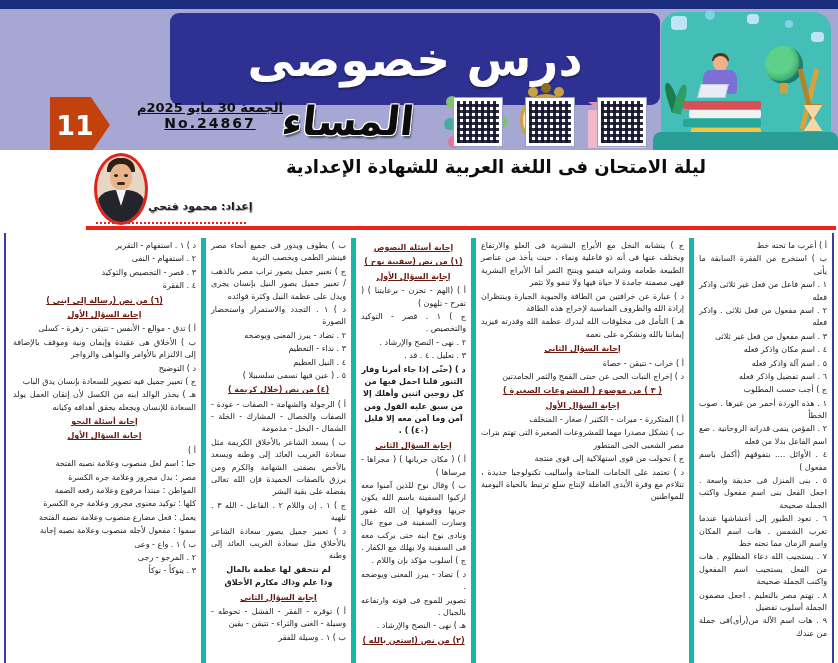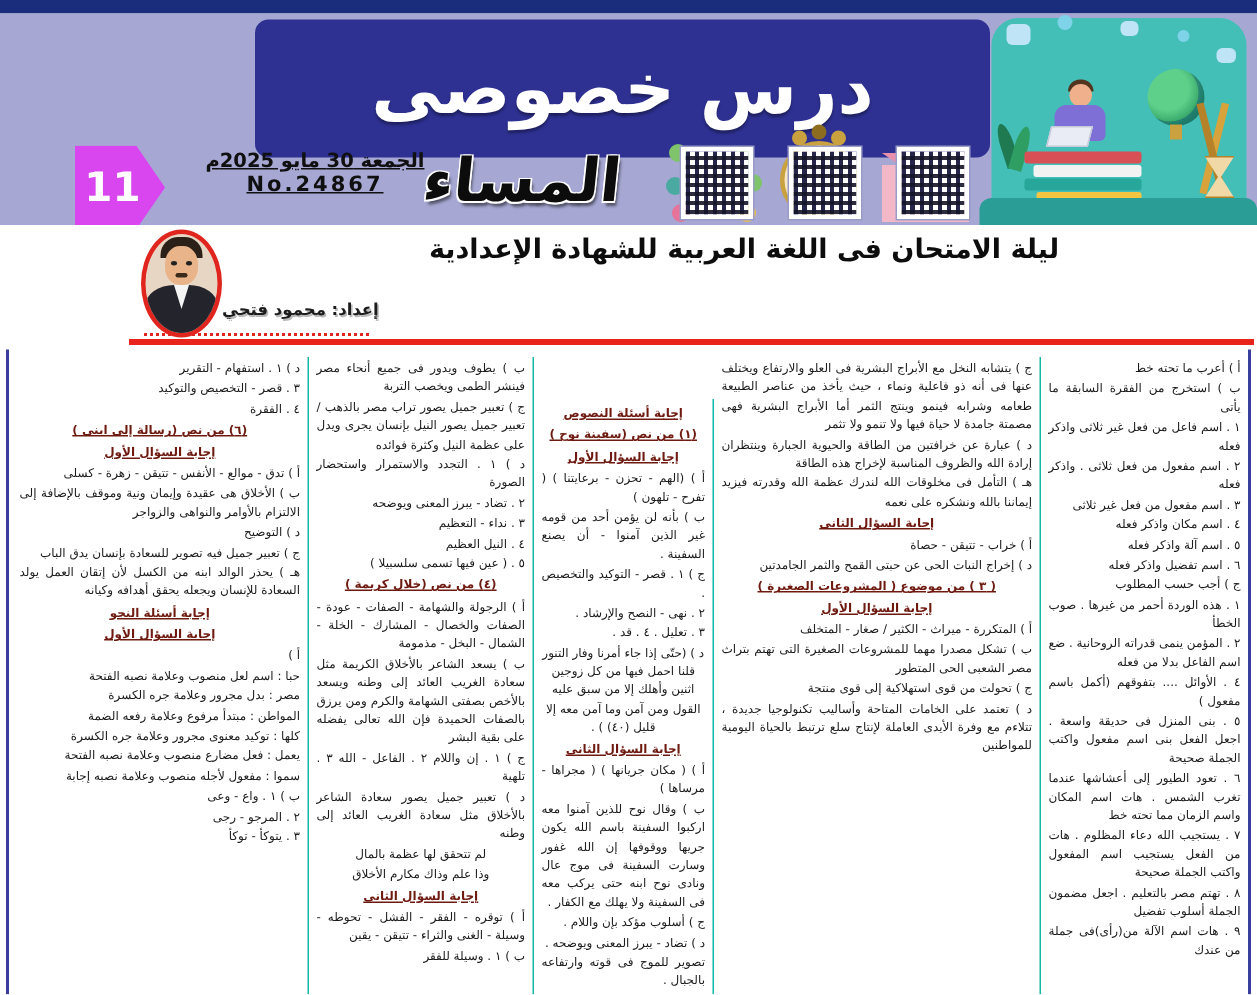--- a/index.html
+++ b/index.html
@@ -6,21 +6,21 @@
   body{width:838px;height:663px;overflow:hidden;background:#fff;
        font-family:"DejaVu Sans",sans-serif;position:relative;}
   #page{position:absolute;inset:0;width:838px;height:663px;overflow:hidden;background:#fff;}
 
   
   .top-strip{position:absolute;left:0;top:0;width:838px;height:9px;background:#1a2d7c;}
   .head-band{position:absolute;left:0;top:9px;width:838px;height:141px;background:#a6a8d3;}
   .lesson-banner{position:absolute;left:170px;top:13px;width:490px;height:92px;background:#2e3192;
       border-radius:9px;color:#fff;display:flex;align-items:center;justify-content:center;
       font-weight:bold;font-size:47px;letter-spacing:1px;text-shadow:0 2px 2px rgba(0,0,0,.35);}
-  .page-arrow{position:absolute;left:50px;top:97px;width:60px;height:56px;background:#d946ef;
+  .page-arrow{position:absolute;left:50px;top:97px;width:60px;height:56px;background:#c2410c;
       clip-path:polygon(0 0,68% 0,100% 50%,68% 100%,0 100%);display:flex;align-items:center;
       color:#fff;font-weight:bold;font-size:27px;padding-right:10px;box-sizing:border-box;justify-content:center;}
   .issue-date{position:absolute;left:126px;top:100px;width:168px;text-align:center;color:#101010;text-decoration:underline;}
   .issue-date .d1{font-size:13px;font-weight:bold;}
   .issue-date .d2{font-size:14px;font-weight:bold;letter-spacing:2px;font-family:"DejaVu Sans",sans-serif;}
   .paper-logo{position:absolute;left:292px;top:93px;width:112px;height:56px;display:flex;align-items:center;
       justify-content:center;font-size:40px;font-weight:bold;color:#0c0c0c;transform:skewX(-6deg);
       text-shadow:-1px -1px 0 #fff,1px -1px 0 #fff,-1px 1px 0 #fff,1px 1px 0 #fff,2px 3px 2px rgba(0,0,0,.5);}
 
   
@@ -86,25 +86,25 @@
   .ap-suit{position:absolute;left:0px;top:34px;width:48px;height:34px;background:#23242c;border-radius:40% 40% 0 0;}
   .ap-shirt{position:absolute;left:19px;top:34px;width:10px;height:16px;background:#f5f5f5;clip-path:polygon(0 0,100% 0,50% 100%);}
 
   .red-rule{position:absolute;left:86px;top:226px;width:750px;height:4px;background:#e8241d;}
 
   
   .body-wrap{position:absolute;left:4px;top:233px;width:830px;height:430px;
       border-left:2px solid #3a3f9e;border-right:2px solid #3a3f9e;box-sizing:border-box;
       display:flex;flex-direction:row;overflow:hidden;padding-top:5px;}
   .col{box-sizing:border-box;padding:2px 5px 0 5px;overflow:hidden;}
-  .col + .col{border-right:1px solid #14b8a6;}
+  .col + .col{border-right:5px solid #14b8a6;}
   .blk{font-size:8px;line-height:1.55;color:#1c1c1c;margin:0 0 1px 0;}
   .blk.p{text-align:justify;text-align-last:right;}
   .blk.h{font-weight:bold;color:#6e1a10;text-align:center;text-decoration:underline;margin:2px 0;}
-  .blk.c{font-weight:normal;text-align:center;}
+  .blk.c{font-weight:bold;text-align:center;}
 </style>
 </head>
 <body>
 
 <div id="page">
 
   <div class="top-strip"></div>
   <div class="head-band"></div>
 
   <div class="lesson-banner">
@@ -203,26 +203,25 @@
         <div class="blk h">إجابة السؤال الثانى</div>
         <div class="blk p">أ ) خراب - تتيقن - حصاة</div>
         <div class="blk p">د ) إخراج النبات الحى عن حبتى القمح والثمر الجامدتين</div>
         <div class="blk h">( ٣ ) من موضوع ( المشروعات الصغيرة )</div>
         <div class="blk h">إجابة السؤال الأول</div>
         <div class="blk p">أ ) المتكررة - ميراث - الكثير / صغار - المتخلف</div>
         <div class="blk p">ب ) تشكل مصدرا مهما للمشروعات الصغيرة التى تهتم بتراث مصر الشعبى الحى المتطور</div>
         <div class="blk p">ج ) تحولت من قوى استهلاكية إلى قوى منتجة</div>
         <div class="blk p">د ) تعتمد على الخامات المتاحة وأساليب تكنولوجيا جديدة ، تتلاءم مع وفرة الأيدى العاملة لإنتاج سلع ترتبط بالحياة اليومية للمواطنين</div>
       </div>
-      <div class="col" style="flex: 0 0 120px; width: 120px; margin-top: 28px;">
+      <div class="col" style="flex: 0 0 120px; width: 120px;">
         <div class="blk h">إجابة أسئلة النصوص</div>
         <div class="blk h">(١) من نص (سفينة نوح )</div>
         <div class="blk h">إجابة السؤال الأول</div>
         <div class="blk p">أ ) (الهم - تحزن - برعايتنا ) ( تفرح - تلهون )</div>
-        <div class="blk p">ب ) بأنه لن يؤمن أحد من قومه غير الذين آمنوا - أن يصنع السفينة .</div>
         <div class="blk p">ج ) ١ . قصر - التوكيد والتخصيص .</div>
         <div class="blk p">٢ . نهى - النصح والإرشاد .</div>
         <div class="blk p">٣ . تعليل . ٤ . قد .</div>
         <div class="blk c">د ) (حتّى إذا جاء أمرنا وفار التنور قلنا احمل فيها من كل زوجين اثنين وأهلك إلا من سبق عليه القول ومن آمن وما آمن معه إلا قليل (٤٠) ) .</div>
         <div class="blk h">إجابة السؤال الثانى</div>
         <div class="blk p">أ ) ( مكان جريانها ) ( مجراها - مرساها )</div>
         <div class="blk p">ب ) وقال نوح للذين آمنوا معه اركبوا السفينة باسم الله يكون جريها ووقوفها إن الله غفور وسارت السفينة فى موج عال ونادى نوح ابنه حتى يركب معه فى السفينة ولا يهلك مع الكفار .</div>
         <div class="blk p">ج ) أسلوب مؤكد بإن واللام .</div>
         <div class="blk p">د ) تضاد - يبرز المعنى ويوضحه .</div>
         <div class="blk p">تصوير للموج فى قوته وارتفاعه بالجبال .</div>
@@ -243,20 +242,21 @@
         <div class="blk p">ج ) ١ . إن واللام ٢ . الفاعل - الله ٣ . تلهية</div>
         <div class="blk p">د ) تعبير جميل يصور سعادة الشاعر بالأخلاق مثل سعادة الغريب العائد إلى وطنه</div>
         <div class="blk c">لم تتحقق لها عظمة بالمال</div>
         <div class="blk c">وذا علم وذاك مكارم الأخلاق</div>
         <div class="blk h">إجابة السؤال الثانى</div>
         <div class="blk p">أ ) توقره - الفقر - الفشل - تحوطه - وسيلة - الغنى والثراء - تتيقن - يقين</div>
         <div class="blk p">ب ) ١ . وسيلة للفقر</div>
       </div>
       <div class="col" style="flex: 0 0 198px; width: 198px;">
         <div class="blk p">د ) ١ . استفهام - التقرير</div>
+        <div class="blk p">٢ . استفهام - النفى</div>
         <div class="blk p">٣ . قصر - التخصيص والتوكيد</div>
         <div class="blk p">٤ . الفقرة</div>
         <div class="blk h">(٦) من نص (رسالة إلى ابنى )</div>
         <div class="blk h">إجابة السؤال الأول</div>
         <div class="blk p">أ ) تدق - موالع - الأنفس - تتيقن - زهرة - كسلى</div>
         <div class="blk p">ب ) الأخلاق هى عقيدة وإيمان ونية وموقف بالإضافة إلى الالتزام بالأوامر والنواهى والزواجر</div>
         <div class="blk p">د ) التوضيح</div>
         <div class="blk p">ج ) تعبير جميل فيه تصوير للسعادة بإنسان يدق الباب</div>
         <div class="blk p">هـ ) يحذر الوالد ابنه من الكسل لأن إتقان العمل يولد السعادة للإنسان ويجعله يحقق أهدافه وكيانه</div>
         <div class="blk h">إجابة أسئلة النحو</div>

